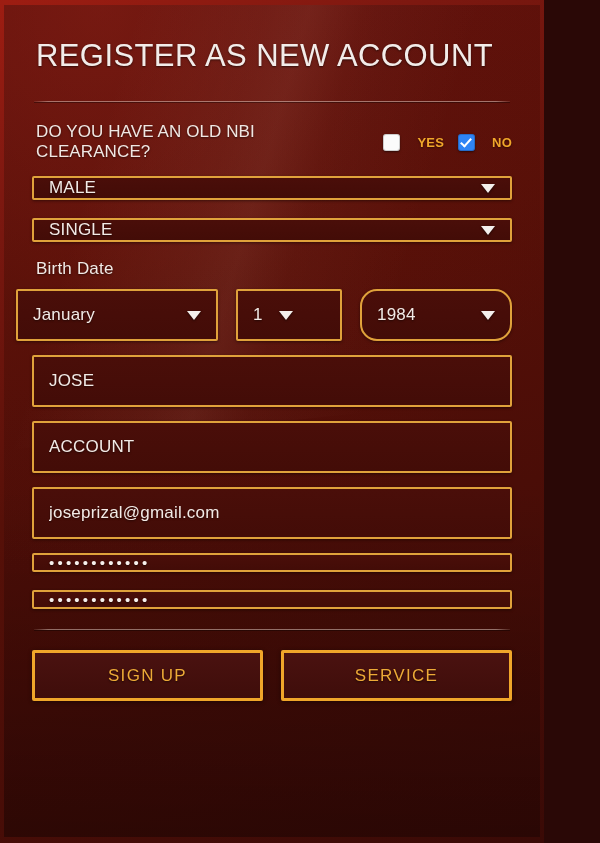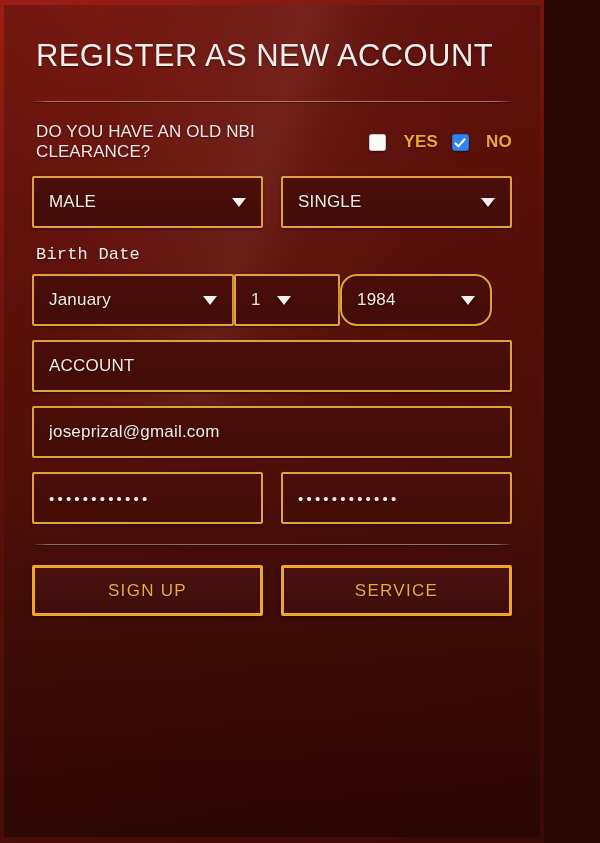--- a/index.html
+++ b/index.html
@@ -93,21 +93,21 @@
     letter-spacing: 0.1px;
     text-shadow: 0 1px 2px rgba(0,0,0,0.5);
   }
   .opt {
     display: flex;
     align-items: center;
     margin-left: 14px;
   }
   .opt-label {
     color: #f0a62a;
-    font-size: 17px;
+    font-size: 13px;
     font-weight: bold;
     letter-spacing: 0.2px;
     margin-left: 17px;
     text-shadow: 0 1px 2px rgba(0,0,0,0.5);
   }
 
   .cbox {
     width: 17px; height: 17px;
     border-radius: 3px;
     background: #fbfbfb;
@@ -122,21 +122,21 @@
     content: "";
     position: absolute;
     left: 5px; top: 2px;
     width: 4px; height: 9px;
     border: solid #ffffff;
     border-width: 0 2px 2px 0;
     transform: rotate(42deg);
   }
 
   
-  .row { display: flex; gap: 18px; margin-top: 14px; }
+  .row { display: flex; gap: 18px; margin-top: 14px; flex-direction: column; }
 
   .field {
     position: relative;
     border: 2px solid #e0a23b;
     border-radius: 2px;
     background: linear-gradient(to bottom, #4a0e09 0%, #430c07 100%);
     height: 52px;
     display: flex;
     align-items: center;
     padding: 0 15px;
@@ -163,23 +163,22 @@
     flex: 0 0 auto;
   }
 
   
   .birth-label {
     color: #f2eae6;
     font-size: 17px;
     letter-spacing: 0.2px;
     padding: 17px 0 0 4px;
     text-shadow: 0 1px 2px rgba(0,0,0,0.5);
-    font-family: Liberation Mono, monospace;
-  }
-  .birth-row { display: flex; margin-top: 10px; }
+  }
+  .birth-row { display: flex; gap: 18px; margin-top: 10px; justify-content: flex-end; }
   .f-month { flex: 0 0 202px; }
   .f-day   { flex: 0 0 106px; }
   .f-year  { flex: 0 0 152px; border-radius: 17px; }
   .f-day .caret { margin-left: 16px; }
 
   
   .dots {
     color: #f6f0ec;
     font-size: 15px;
     letter-spacing: 3.2px;
@@ -272,20 +271,25 @@
         <div class="field f-day">
           <span class="val">1</span>
           <span class="caret"></span>
         </div>
         <div class="field f-year">
           <span class="val">1984</span>
           <span class="caret"></span>
         </div>
       </div>
 
+      <div class="row">
+        <div class="field full">
+          <span class="val">JOSE</span>
+        </div>
+      </div>
 
       <div class="row">
         <div class="field full">
           <span class="val">ACCOUNT</span>
         </div>
       </div>
 
 
       <div class="row">
         <div class="field full">

